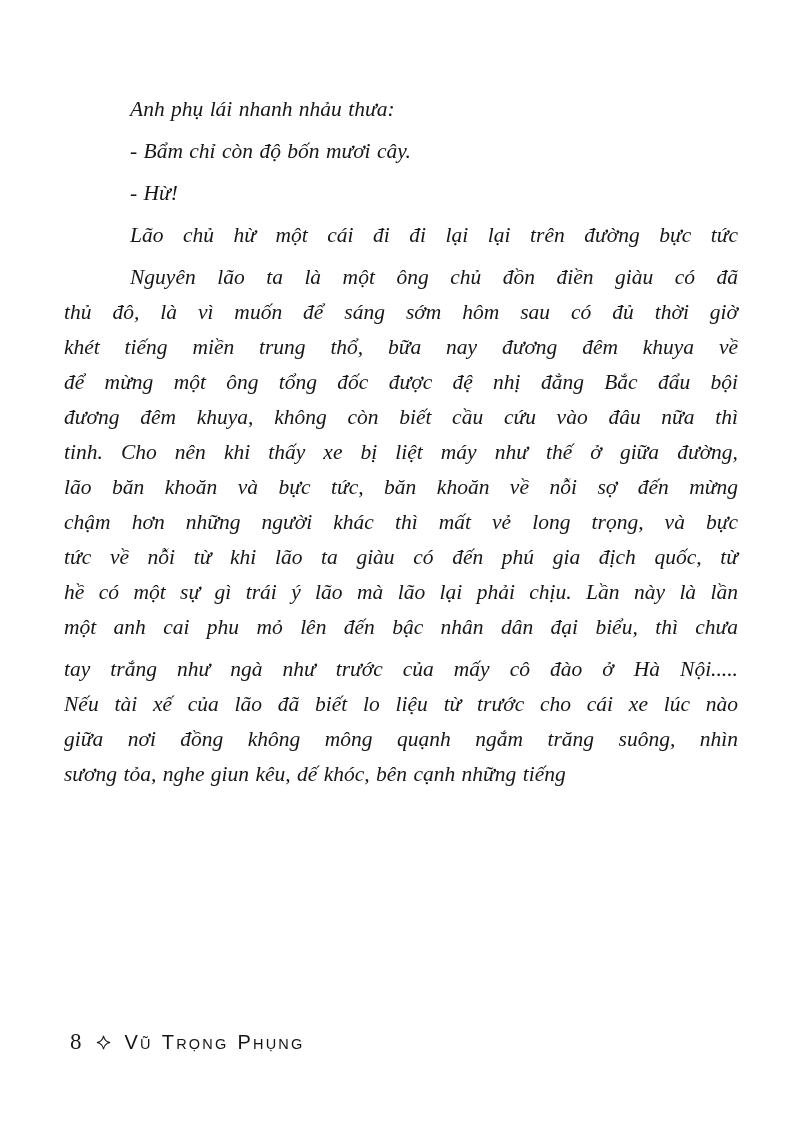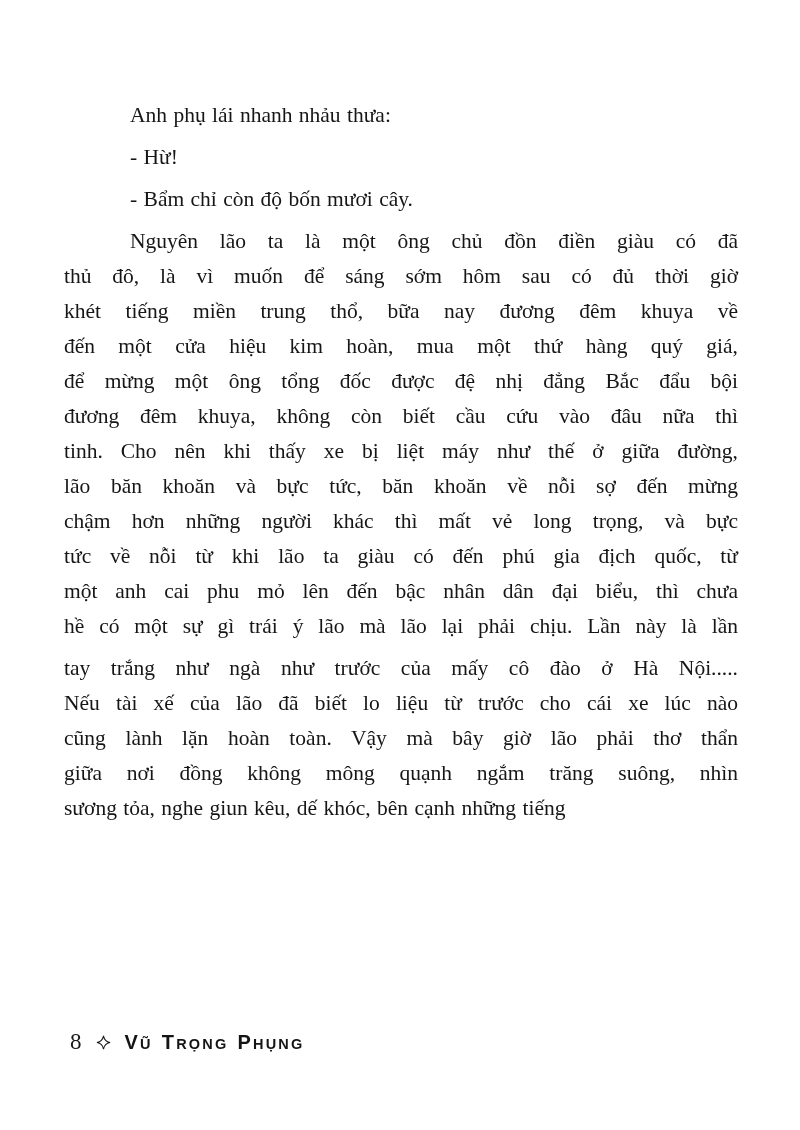--- a/index.html
+++ b/index.html
@@ -16,22 +16,23 @@
     position: relative;
     width: 800px;
     height: 1130px;
     background: #ffffff;
     color: #161616;
     font-family: "Liberation Serif", "DejaVu Serif", serif;
   }
   .text-block {
     position: absolute;
     left: 64px;
-    top: 98px;
+    top: 92px;
     width: 674px;
+    font-style: italic;
   }
   .para {
     margin: 0 0 7px 0;
   }
   .line {
     font-size: 21.5px;
     line-height: 35px;
     height: 35px;
     text-align: justify;
     text-align-last: justify;
@@ -61,21 +62,21 @@
   .ornament {
     display: inline-flex;
     align-items: center;
     justify-content: center;
   }
   .ornament svg {
     display: block;
   }
   .author {
     font-family: "Liberation Sans", "DejaVu Sans", sans-serif;
-    font-weight: 700;
+    font-weight: 400;
     font-size: 14.5px;
     letter-spacing: 2.2px;
     color: #141414;
     text-transform: uppercase;
     display: inline-flex;
     align-items: baseline;
   }
   .author .word {
     margin-right: 9px;
   }
@@ -90,45 +91,44 @@
 </head>
 <body>
 
 <div class="page">
 
   <main class="text-block" id="text-block">
       <div class="para">
         <div class="line first last">Anh phụ lái nhanh nhảu thưa:</div>
       </div>
       <div class="para">
+        <div class="line first last">- Bẩm chỉ còn độ bốn mươi cây.</div>
+      </div>
+      <div class="para">
         <div class="line first last">- Hừ!</div>
       </div>
       <div class="para">
-        <div class="line first last">- Bẩm chỉ còn độ bốn mươi cây.</div>
-      </div>
-      <div class="para">
+        <div class="line first">Lão chủ hừ một cái đi đi lại lại trên đường bực tức</div>
       </div>
       <div class="para">
         <div class="line first">Nguyên lão ta là một ông chủ đồn điền giàu có đã</div>
         <div class="line">thủ đô, là vì muốn để sáng sớm hôm sau có đủ thời giờ</div>
         <div class="line">khét tiếng miền trung thổ, bữa nay đương đêm khuya về</div>
-        <div class="line">đến một cửa hiệu kim hoàn, mua một thứ hàng quý giá,</div>
         <div class="line">để mừng một ông tổng đốc được đệ nhị đẳng Bắc đẩu bội</div>
         <div class="line">đương đêm khuya, không còn biết cầu cứu vào đâu nữa thì</div>
         <div class="line">tinh. Cho nên khi thấy xe bị liệt máy như thế ở giữa đường,</div>
         <div class="line">lão băn khoăn và bực tức, băn khoăn về nỗi sợ đến mừng</div>
         <div class="line">chậm hơn những người khác thì mất vẻ long trọng, và bực</div>
         <div class="line">tức về nỗi từ khi lão ta giàu có đến phú gia địch quốc, từ</div>
+        <div class="line">hề có một sự gì trái ý lão mà lão lại phải chịu. Lần này là lần</div>
         <div class="line">một anh cai phu mỏ lên đến bậc nhân dân đại biểu, thì chưa</div>
-        <div class="line">hề có một sự gì trái ý lão mà lão lại phải chịu. Lần này là lần</div>
       </div>
       <div class="para">
         <div class="line">tay trắng như ngà như trước của mấy cô đào ở Hà Nội.....</div>
         <div class="line">Nếu tài xế của lão đã biết lo liệu từ trước cho cái xe lúc nào</div>
-        <div class="line">cũng lành lặn hoàn toàn. Vậy mà bây giờ lão phải thơ thẩn</div>
         <div class="line">giữa nơi đồng không mông quạnh ngắm trăng suông, nhìn</div>
         <div class="line last">sương tỏa, nghe giun kêu, dế khóc, bên cạnh những tiếng</div>
       </div>
     </main>
 
   <footer class="running-footer">
     <span class="pagenum">8</span>
     <span class="ornament">
       <svg width="15" height="15" viewBox="0 0 24 24" aria-hidden="true">
         <path d="M12 1.5 Q13.6 10.4 22.5 12 Q13.6 13.6 12 22.5 Q10.4 13.6 1.5 12 Q10.4 10.4 12 1.5 Z" fill="none" stroke="#1a1a1a" stroke-width="1.7" stroke-linejoin="miter"></path>

